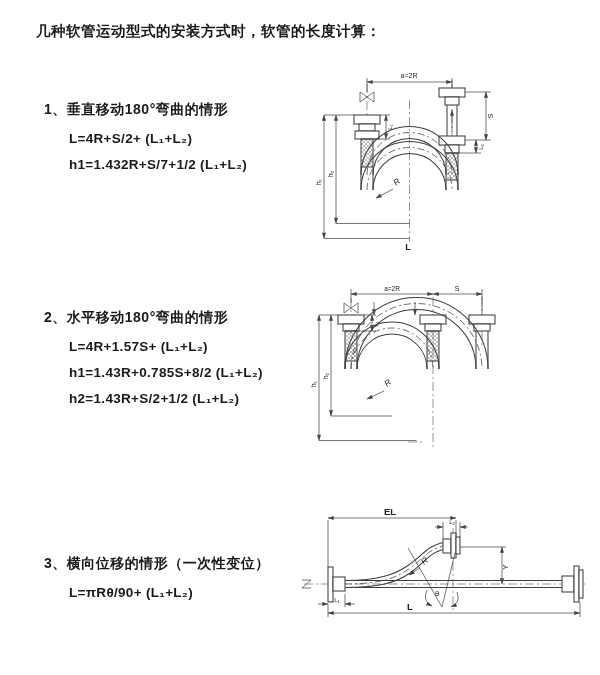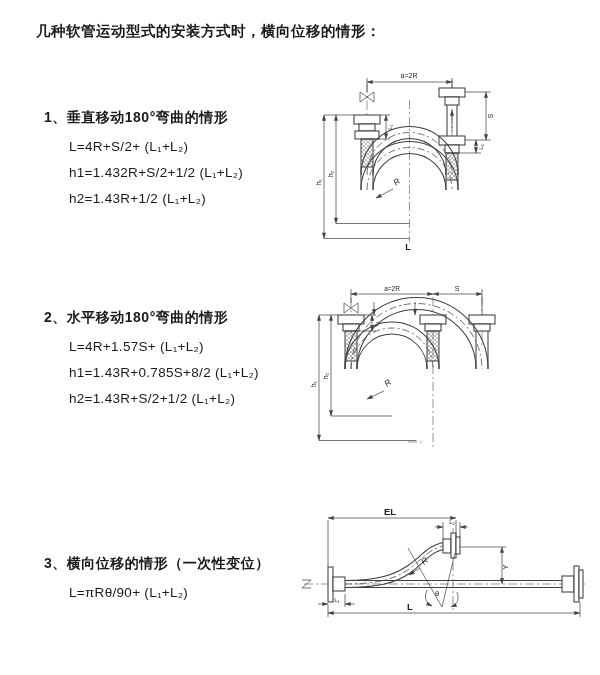--- a/index.html
+++ b/index.html
@@ -6,42 +6,41 @@
   body{
     width:600px;height:675px;position:relative;background:#fff;
     font-family:"Liberation Sans","DejaVu Sans",sans-serif;color:#1a1a1a;
     overflow:hidden;
   }
   .page-title{
     position:absolute;left:36px;top:22px;font-size:14.5px;font-weight:700;
     letter-spacing:.5px;white-space:nowrap;
   }
   .section{position:absolute;left:44px;}
-  .sec1{top:109px;} .sec2{top:309px;} .sec3{top:513px;margin-top:42px;}
+  .sec1{top:101px;} .sec2{top:309px;} .sec3{top:513px;margin-top:42px;}
   .sec-heading{font-size:14px;font-weight:700;letter-spacing:.5px;margin:0 0 12px 0;white-space:nowrap;}
-  .formula{font-size:13.5px;font-weight:400;letter-spacing:.3px;margin:11px 0 0 25px;white-space:nowrap;}
+  .formula{font-size:13.5px;font-weight:700;letter-spacing:.3px;margin:11px 0 0 25px;white-space:nowrap;}
   .diagram{position:absolute;}
   .dg1{left:316px;top:70px;} .dg2{left:311px;top:284px;} .dg3{left:296px;top:506px;}
   svg .ln{stroke:#3f3f3f;stroke-width:1.05;fill:none;stroke-linejoin:round;}
   svg .fl{stroke:#3f3f3f;stroke-width:1.05;fill:#ffffff;}
   svg .tn{stroke:#4a4a4a;stroke-width:.75;fill:none;}
   svg .cl{stroke:#6a6a6a;stroke-width:.7;fill:none;stroke-dasharray:9 3 2 3;}
   svg .dsh{stroke:#555;stroke-width:.85;fill:none;stroke-dasharray:7 3 2 3;}
   svg text{fill:#222;font-family:"Liberation Sans","DejaVu Sans",sans-serif;}
 </style>
 </head>
 <body>
 
-<div class="page-title">几种软管运动型式的安装方式时，横向位移的情形：</div>
+<div class="page-title">几种软管运动型式的安装方式时，软管的长度计算：</div>
 
 <div class="section sec1">
   <div class="sec-heading">1、垂直移动180°弯曲的情形</div>
   <div class="formula">L=4R+S/2+ (L₁+L₂)</div>
-  <div class="formula">h1=1.432R+S/2+1/2 (L₁+L₂)</div>
-  <div class="formula">h2=1.43R+1/2 (L₁+L₂)</div>
+  <div class="formula">h1=1.432R+S/7+1/2 (L₁+L₂)</div>
 </div>
 
 <div class="section sec2">
   <div class="sec-heading">2、水平移动180°弯曲的情形</div>
   <div class="formula">L=4R+1.57S+ (L₁+L₂)</div>
   <div class="formula">h1=1.43R+0.785S+8/2 (L₁+L₂)</div>
   <div class="formula">h2=1.43R+S/2+1/2 (L₁+L₂)</div>
 </div>
 
 <div class="section sec3">

